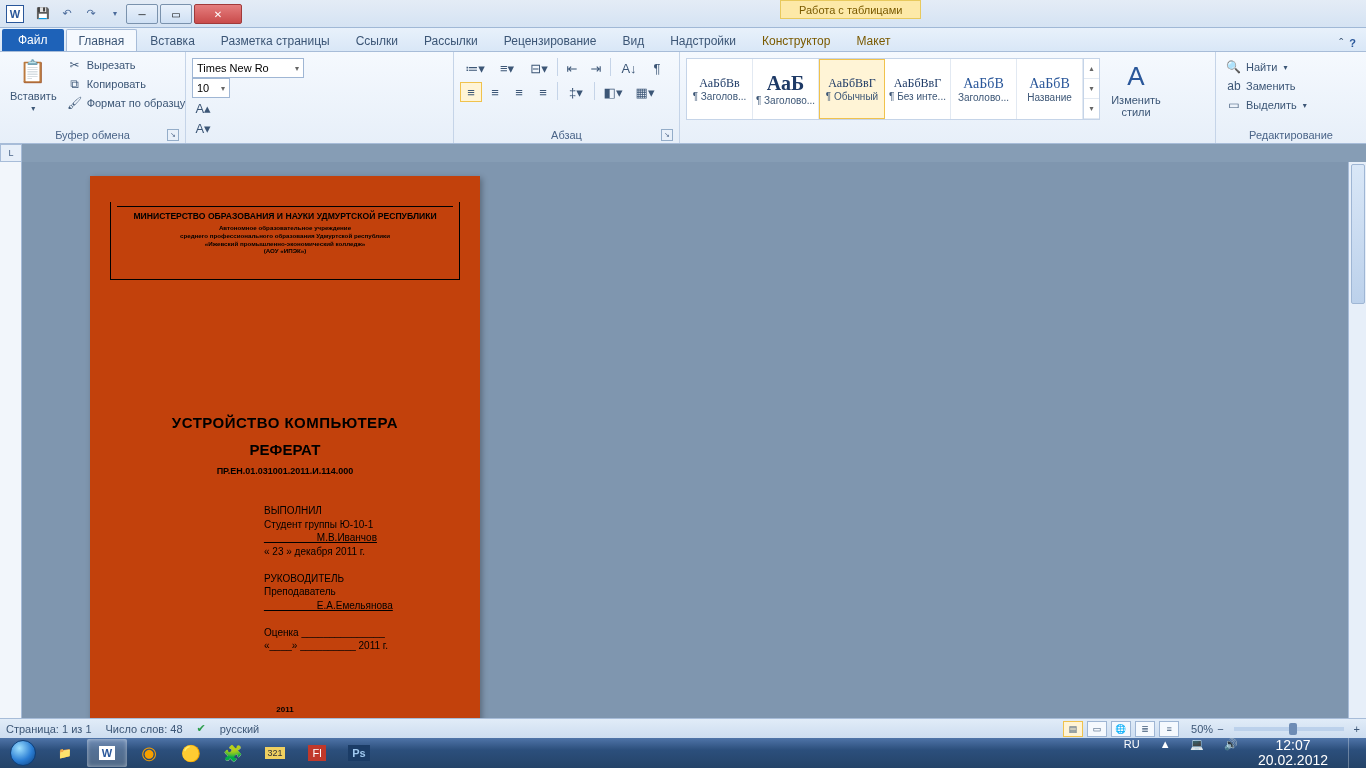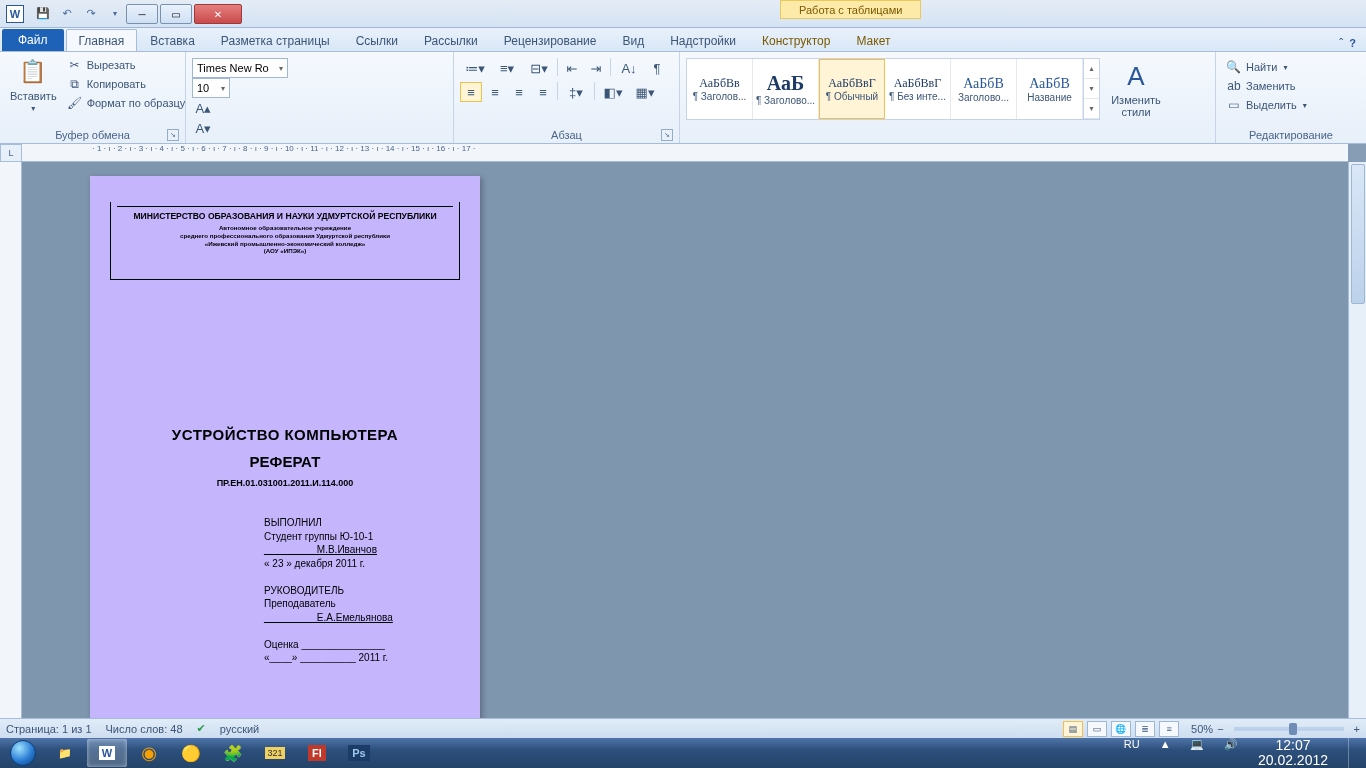--- a/index.html
+++ b/index.html
@@ -31,21 +31,21 @@
 .group { border-right: 1px solid #c5d4e8; padding: 2px 6px 0; display: flex; flex-direction: column; }
 .group-body { flex: 1; display: flex; align-items: flex-start; gap: 2px; }
 .group-label { text-align: center; font-size: 11px; color: #4a6488; padding: 1px 0 2px; position: relative; }
 .group-label .launcher { position: absolute; right: 0; bottom: 2px; width: 12px; height: 12px; border: 1px solid #94adc9; font-size: 7px; display: flex; align-items: center; justify-content: center; color: #4a6488; }
 .big-btn { display: flex; flex-direction: column; align-items: center; gap: 2px; padding: 2px 4px; cursor: pointer; font-size: 11px; color: #3c5676; }
 .big-btn .icon { width: 32px; height: 32px; display: flex; align-items: center; justify-content: center; font-size: 22px; }
 .small-row { display: flex; flex-direction: column; gap: 1px; }
 .small-btn { display: flex; align-items: center; gap: 4px; padding: 1px 4px; font-size: 11px; color: #3c5676; cursor: pointer; white-space: nowrap; }
 .small-btn .sicon { width: 16px; height: 16px; display: flex; align-items: center; justify-content: center; font-size: 12px; }
 .combo { height: 20px; border: 1px solid #9fb6d4; background: #fff; display: flex; align-items: center; padding: 0 4px; font-size: 11px; }
-.combo.fontname { width: 96px; }
+.combo.fontname { width: 112px; }
 .combo.fontsize { width: 38px; }
 .combo .dd { margin-left: auto; font-size: 8px; color: #666; }
 .rb-btn { width: 22px; height: 20px; display: flex; align-items: center; justify-content: center; border: 1px solid transparent; cursor: pointer; color: #3c5676; font-size: 13px; }
 .rb-btn.dd-wide { width: 30px; }
 .rb-sep { width: 1px; height: 18px; background: #c5d4e8; margin: 0 1px; }
 
 .styles-gallery { display: flex; border: 1px solid #c5d4e8; background: #fff; height: 62px; }
 .style-item { width: 66px; border-right: 1px solid #e2e9f2; display: flex; flex-direction: column; align-items: center; justify-content: center; cursor: pointer; padding: 2px; }
 .style-item.selected { border: 1px solid #f0c24d; background: #fff4d6; }
 .style-preview { font-family: "Times New Roman", serif; color: #1e3a66; }
@@ -55,21 +55,21 @@
 
 
 .workspace { position: absolute; top: 144px; left: 0; right: 0; bottom: 50px; background: #869db5; display: flex; }
 .ruler-corner { position: absolute; top: 0; left: 0; width: 22px; height: 18px; background: #e7eff9; border: 1px solid #a7bcd8; font-size: 9px; display: flex; align-items: center; justify-content: center; color: #4a6488; }
 .h-ruler { position: absolute; top: 0; left: 22px; right: 18px; height: 18px; background: #f2f6fb; border-bottom: 1px solid #a7bcd8; font-size: 8px; color: #4a6488; overflow: hidden; white-space: nowrap; padding-left: 70px; }
 .v-ruler { position: absolute; top: 18px; left: 0; width: 22px; bottom: 0; background: #f2f6fb; border-right: 1px solid #a7bcd8; }
 .doc-area { position: absolute; top: 18px; left: 22px; right: 18px; bottom: 0; background: #7f96af; overflow: auto; }
 .vscroll { position: absolute; top: 18px; right: 0; width: 18px; bottom: 0; background: #e7eff9; border-left: 1px solid #a7bcd8; }
 .vscroll .thumb { width: 14px; margin: 2px auto; height: 140px; background: linear-gradient(#d9e7f7,#bcd1eb); border: 1px solid #9fb6d4; border-radius: 2px; }
 
-.page { width: 390px; height: 560px; background: #c4b5fd; margin: 14px 0 60px 68px; box-shadow: 2px 2px 6px rgba(0,0,0,0.3); padding: 40px 24px 18px; font-family: "Times New Roman", serif; color: #000; position: relative; }
+.page { width: 390px; height: 560px; background: #c2410c; margin: 14px 0 60px 68px; box-shadow: 2px 2px 6px rgba(0,0,0,0.3); padding: 28px 24px 18px; font-family: "Times New Roman", serif; color: #000; position: relative; }
 .page .frame { border: 1px solid #000; border-top: none; position: absolute; top: 26px; left: 20px; right: 20px; height: 78px; padding: 4px 6px; text-align: center; }
 .frame h4 { font-size: 8.6px; font-weight: bold; border-top: 1px solid #000; padding-top: 4px; }
 .frame .sub { font-size: 6.2px; font-weight: bold; line-height: 1.25; margin-top: 3px; }
 .doc-title { text-align: center; font-size: 15px; font-weight: bold; margin-top: 210px; letter-spacing: 0.5px; }
 .doc-type { text-align: center; font-size: 15px; font-weight: bold; margin-top: 10px; }
 .doc-code { text-align: center; font-size: 9px; font-weight: bold; margin-top: 8px; }
 .signers { margin: 28px 0 0 150px; font-size: 10px; font-weight: normal; line-height: 1.35; }
 .signers .u { text-decoration: underline; white-space: pre; }
 .year { text-align: center; font-size: 8px; font-weight: bold; margin-top: 52px; }
 
@@ -280,21 +280,20 @@
             <span style="font-size:8px;margin-left:2px;">▾</span>
           </div>
     </div>
       </div>
     <div class="group-label"><span>Редактирование</span></div>
   </div>
 </div>
 
 <div class="workspace">
   <div class="ruler-corner">L</div>
-  <div class="h-ruler">· 1 · ı · 2 · ı · 3 · ı · 4 · ı · 5 · ı · 6 · ı · 7 · ı · 8 · ı · 9 · ı · 10 · ı · 11 · ı · 12 · ı · 13 · ı · 14 · ı · 15 · ı · 16 · ı · 17 ·</div>
   <div class="v-ruler"></div>
   <div class="vscroll">
       <div class="thumb"></div>
     </div>
   <div class="doc-area">
     <div class="page">
       <div class="frame">
         <h4>МИНИСТЕРСТВО ОБРАЗОВАНИЯ И НАУКИ УДМУРТСКОЙ РЕСПУБЛИКИ</h4>
         <div class="sub">
           <div>Автономное образовательное учреждение</div>
@@ -358,21 +357,21 @@
   <div class="task">
       <span style="font-size:16px;">🟡</span>
     </div>
   <div class="task">
       <span style="font-size:16px;">🧩</span>
     </div>
   <div class="task">
       <span style="background:#f0d060;color:#333;padding:1px 2px;font-size:9px;">321</span>
     </div>
   <div class="task">
-      <span style="background:#c0392b;color:#fff;padding:2px 4px;font-weight:bold;">Fl</span>
+      <span style="background:#c0392b;color:#fff;padding:2px 4px;font-weight:normal;">Fl</span>
     </div>
   <div class="task">
       <span style="background:#1b3c66;color:#9fc8ef;padding:2px 4px;font-weight:bold;">Ps</span>
     </div>
   <div class="tray">
     <span>RU</span>
     <span>▲</span>
     <span>💻</span>
     <span>🔊</span>
     <div class="clock">

